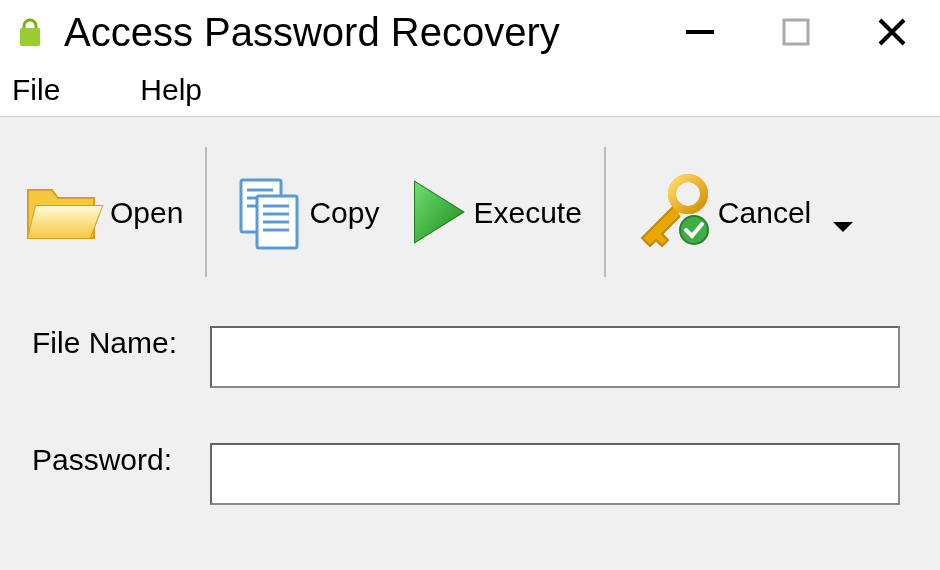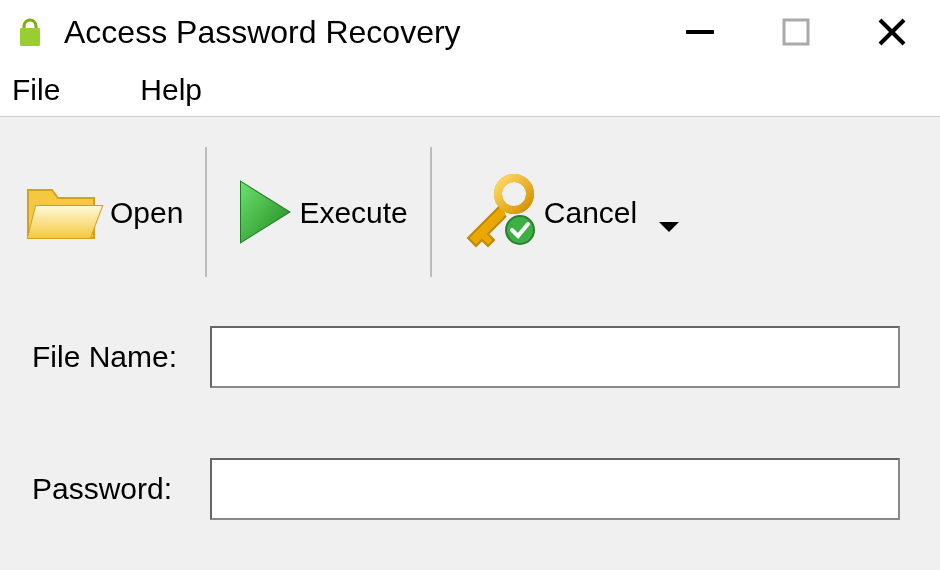--- a/index.html
+++ b/index.html
@@ -16,21 +16,21 @@
       display: flex;
       align-items: center;
       padding-left: 12px;
     }
     .titlebar .app-icon {
       width: 36px;
       height: 36px;
       margin-right: 16px;
     }
     .titlebar .title {
-      font-size: 32px;
+      font-size: 40px;
       color: #000;
       flex: 1;
     }
     .win-controls {
       display: flex;
       height: 100%;
     }
     .win-btn {
       width: 96px;
       height: 100%;
@@ -88,22 +88,22 @@
     }
     .dropdown-arrow {
       margin-left: 8px;
       margin-top: 36px;
     }
     .form-area {
       padding: 30px 20px 0 20px;
     }
     .form-row {
       display: flex;
-      align-items: center;
-      margin-bottom: 70px;
+      align-items: flex-start;
+      margin-bottom: 55px;
     }
     .form-label {
       width: 190px;
       font-size: 30px;
       color: #000;
       padding-left: 12px;
     }
     .form-input {
       flex: 1;
       height: 62px;
@@ -167,20 +167,36 @@
               <stop offset="1" stop-color="#f5c842"></stop>
             </linearGradient>
           </defs>
       </svg>
     </span>
     <span class="tool-label">Open</span>
   </div>
 
   <div class="separator"></div>
 
+  <div class="tool-btn">
+    <span class="tool-icon">
+      <svg width="80" height="80" viewBox="0 0 80 80">
+        <rect x="12" y="8" width="40" height="52" fill="#fff" stroke="#5b9bd5" stroke-width="3" rx="2"></rect>
+        <line x1="18" y1="18" x2="44" y2="18" stroke="#5b9bd5" stroke-width="3"></line>
+        <line x1="18" y1="26" x2="44" y2="26" stroke="#5b9bd5" stroke-width="3"></line>
+        <line x1="18" y1="34" x2="44" y2="34" stroke="#5b9bd5" stroke-width="3"></line>
+        <rect x="28" y="24" width="40" height="52" fill="#fff" stroke="#5b9bd5" stroke-width="3" rx="2"></rect>
+        <line x1="34" y1="34" x2="60" y2="34" stroke="#5b9bd5" stroke-width="3"></line>
+        <line x1="34" y1="42" x2="60" y2="42" stroke="#5b9bd5" stroke-width="3"></line>
+        <line x1="34" y1="50" x2="60" y2="50" stroke="#5b9bd5" stroke-width="3"></line>
+        <line x1="34" y1="58" x2="60" y2="58" stroke="#5b9bd5" stroke-width="3"></line>
+      </svg>
+    </span>
+    <span class="tool-label">Copy</span>
+  </div>
 
   <div class="tool-btn">
     <span class="tool-icon">
       <svg width="70" height="80" viewBox="0 0 70 80">
         <path d="M 12 10 L 60 40 L 12 70 Z" fill="#2faa2f" stroke="#1e7a1e" stroke-width="2"></path>
         <path d="M 12 10 L 60 40 L 12 70 Z" fill="url(#pg)"></path>
         <defs>
             <linearGradient id="pg" x1="0" y1="0" x2="1" y2="1">
               <stop offset="0" stop-color="#6de06d"></stop>
               <stop offset="1" stop-color="#1e8a1e"></stop>

